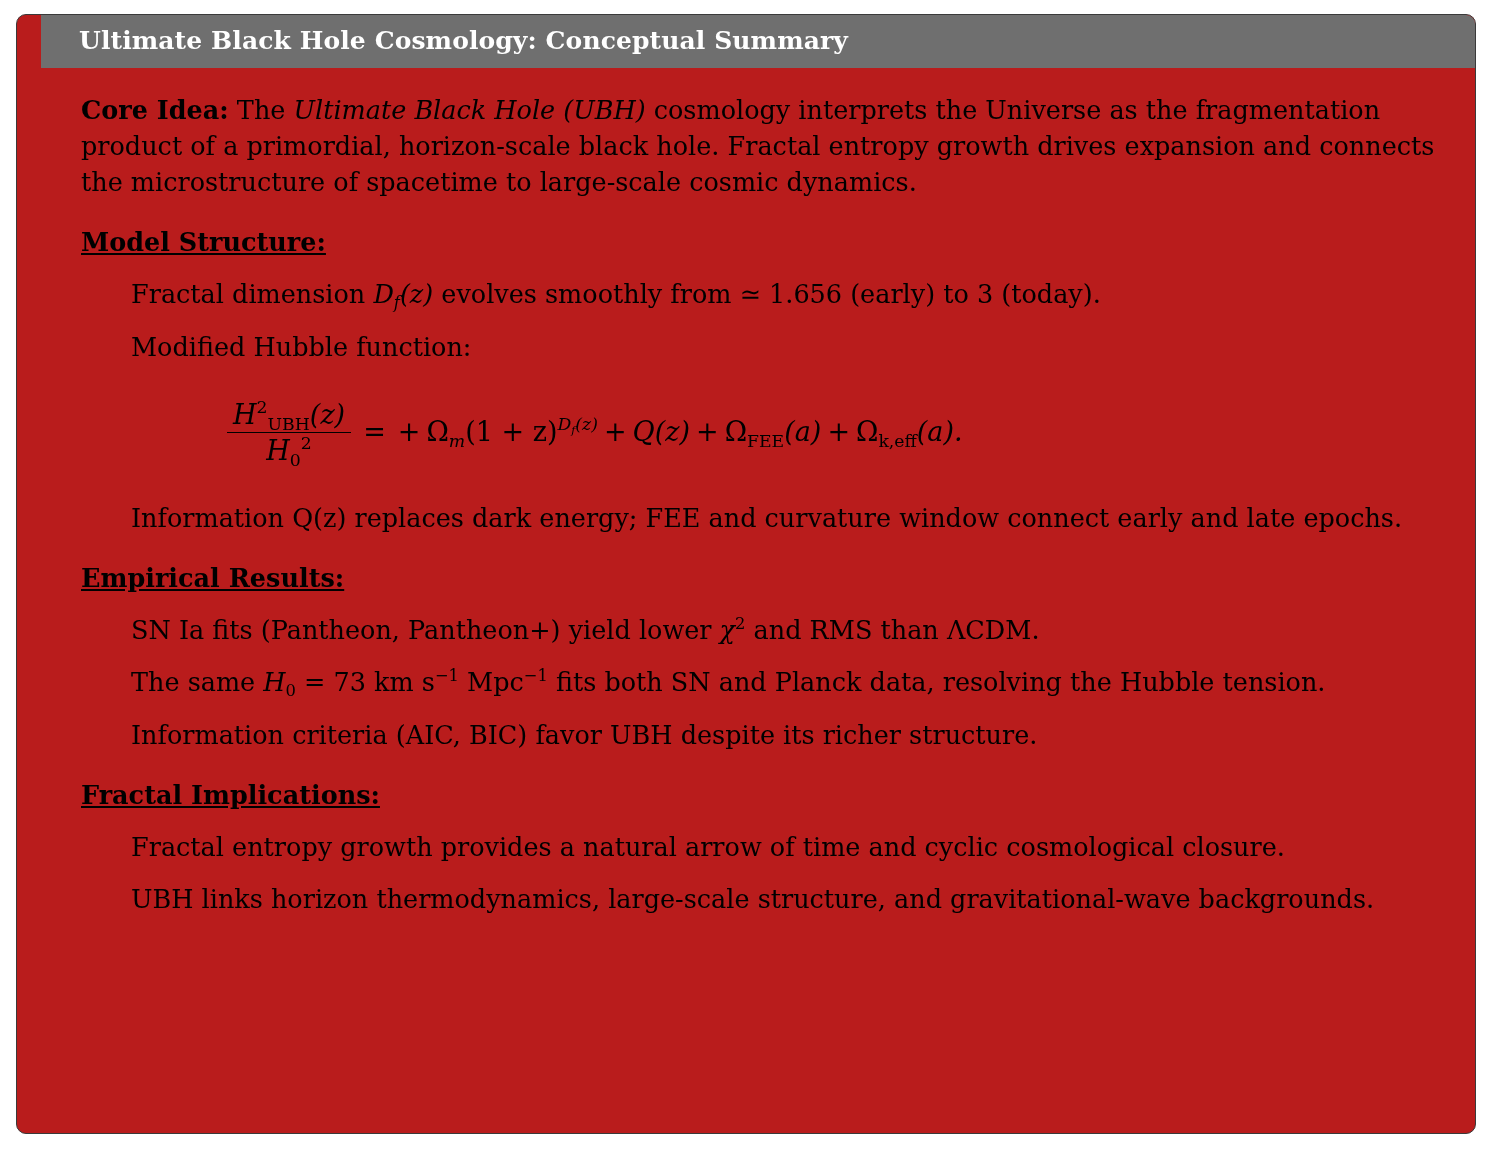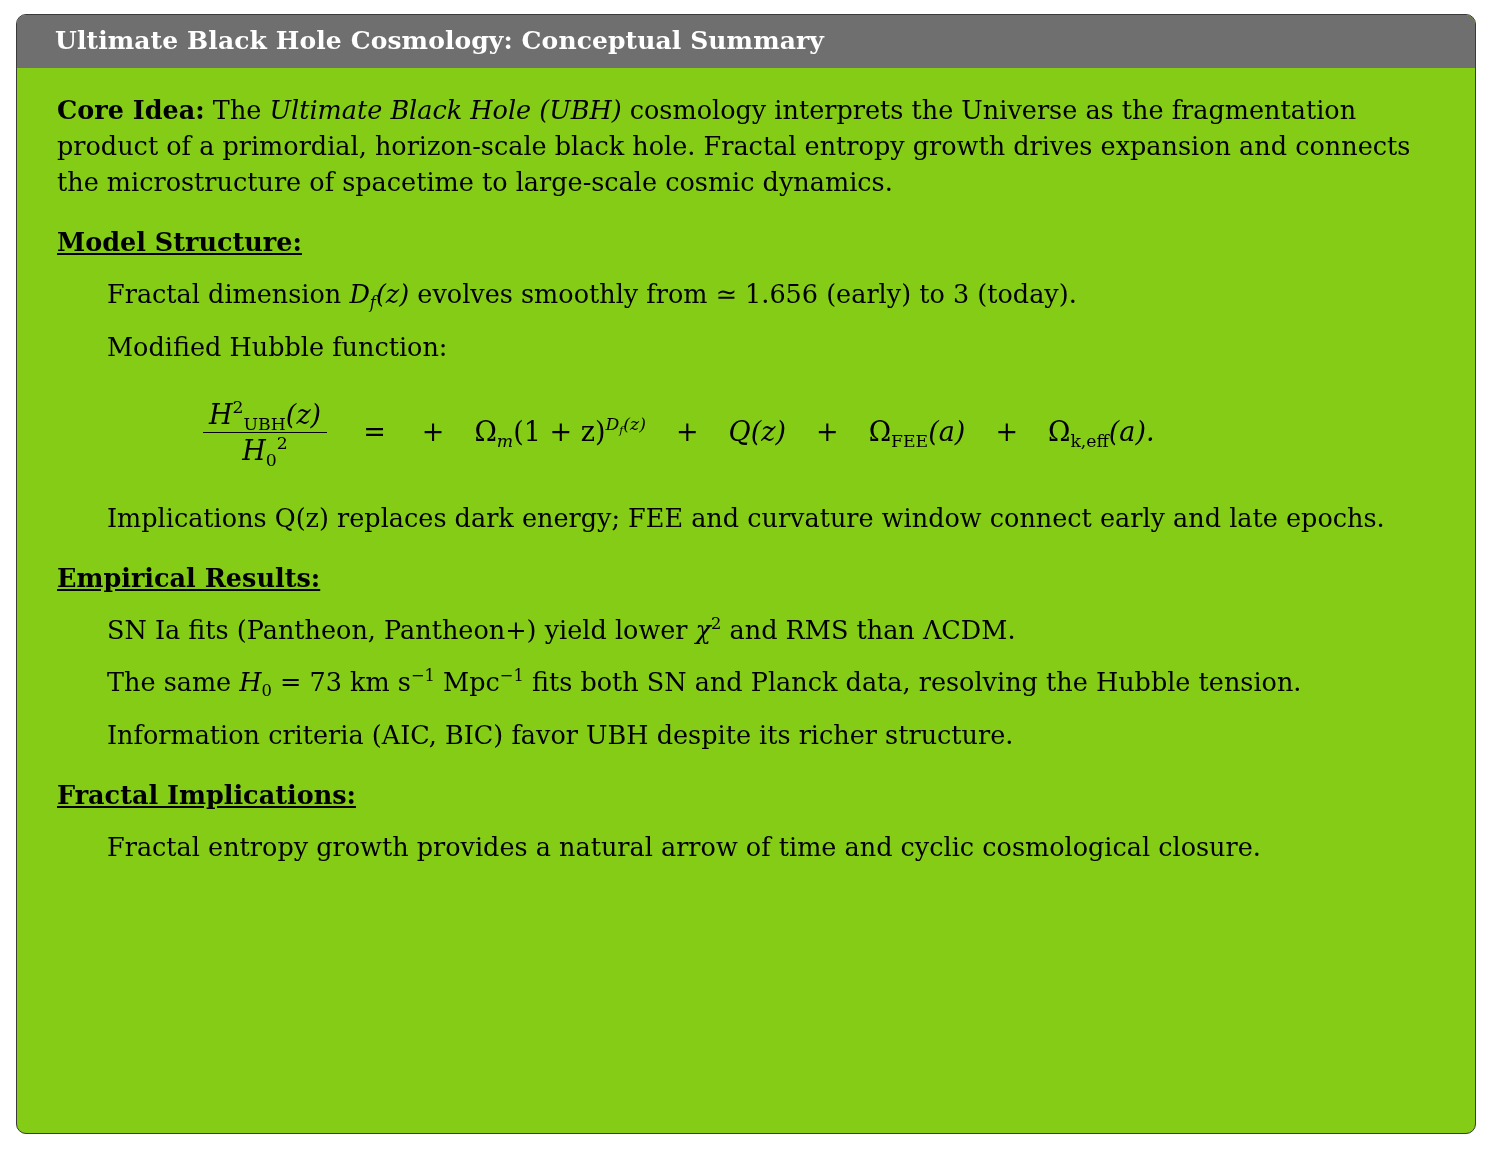--- a/index.html
+++ b/index.html
@@ -20,23 +20,24 @@
     box-sizing: border-box;
     padding: 14px 16px 16px 16px;
   }
   .panel {
     border: 1.5px solid #3a3a3a;
     border-radius: 10px;
     width: 100%;
     height: 100%;
     box-sizing: border-box;
     overflow: hidden;
-    background: #84cc16;
+    background: #b91c1c;
     display: flex;
     flex-direction: column;
+    padding-left: 24px;
   }
   .title-bar {
     background: #6f6f6f;
     color: #ffffff;
     font-weight: bold;
     font-size: 25px;
     padding: 12px 0 13px 38px;
     letter-spacing: 0.1px;
     line-height: 1.1;
   }
@@ -90,21 +91,21 @@
     display: block;
     padding: 0 6px 2px 6px;
     border-bottom: 1.6px solid #000;
   }
   .frac .den {
     display: block;
     padding: 2px 6px 0 6px;
     text-align: center;
   }
   .op { margin: 0 6px; }
-  .eq-row { display: flex; align-items: center; flex-wrap: nowrap; gap: 24px; }
+  .eq-row { display: flex; align-items: center; flex-wrap: nowrap; }
 </style>
 </head>
 <body>
 
 <div class="page">
   <div class="panel">
 
     <div class="title-bar">Ultimate Black Hole Cosmology: Conceptual Summary</div>
 
     <div class="body-area">
@@ -133,36 +134,37 @@
             <span><span>Ω</span><sub class="mi">m</sub><span>(1 + z)</span><sup><span class="mi">D</span><sub class="mi">f</sub><span class="mi">(z)</span></sup></span>
             <span class="op">+</span>
             <span class="mi">Q(z)</span>
             <span class="op">+</span>
             <span><span>Ω</span><sub>FEE</sub><span class="mi">(a)</span></span>
             <span class="op">+</span>
             <span><span>Ω</span><sub>k,eff</sub><span class="mi">(a).</span></span>
           </span>
         </div>
 
-        <div class="line">Implications Q(z) replaces dark energy; FEE and curvature window connect early and late epochs.</div>
+        <div class="line">Information Q(z) replaces dark energy; FEE and curvature window connect early and late epochs.</div>
       </div>
 
       <div class="section-head">Empirical Results:</div>
 
       <div class="indent">
         <div class="line">
           <span>SN Ia fits (Pantheon, Pantheon+) yield lower </span><span class="mi">χ</span><sup>2</sup><span> and RMS than ΛCDM.</span>
         </div>
         <div class="line">
           <span>The same </span><span class="mi">H</span><sub>0</sub><span> = 73 km s</span><sup>−1</sup><span> Mpc</span><sup>−1</sup><span> fits both SN and Planck data, resolving the Hubble tension.</span>
         </div>
         <div class="line">Information criteria (AIC, BIC) favor UBH despite its richer structure.</div>
       </div>
 
       <div class="section-head">Fractal Implications:</div>
 
       <div class="indent">
         <div class="line">Fractal entropy growth provides a natural arrow of time and cyclic cosmological closure.</div>
+        <div class="line">UBH links horizon thermodynamics, large-scale structure, and gravitational-wave backgrounds.</div>
       </div>
 
     </div>
   </div>
 </div>
 
 </body></html>

